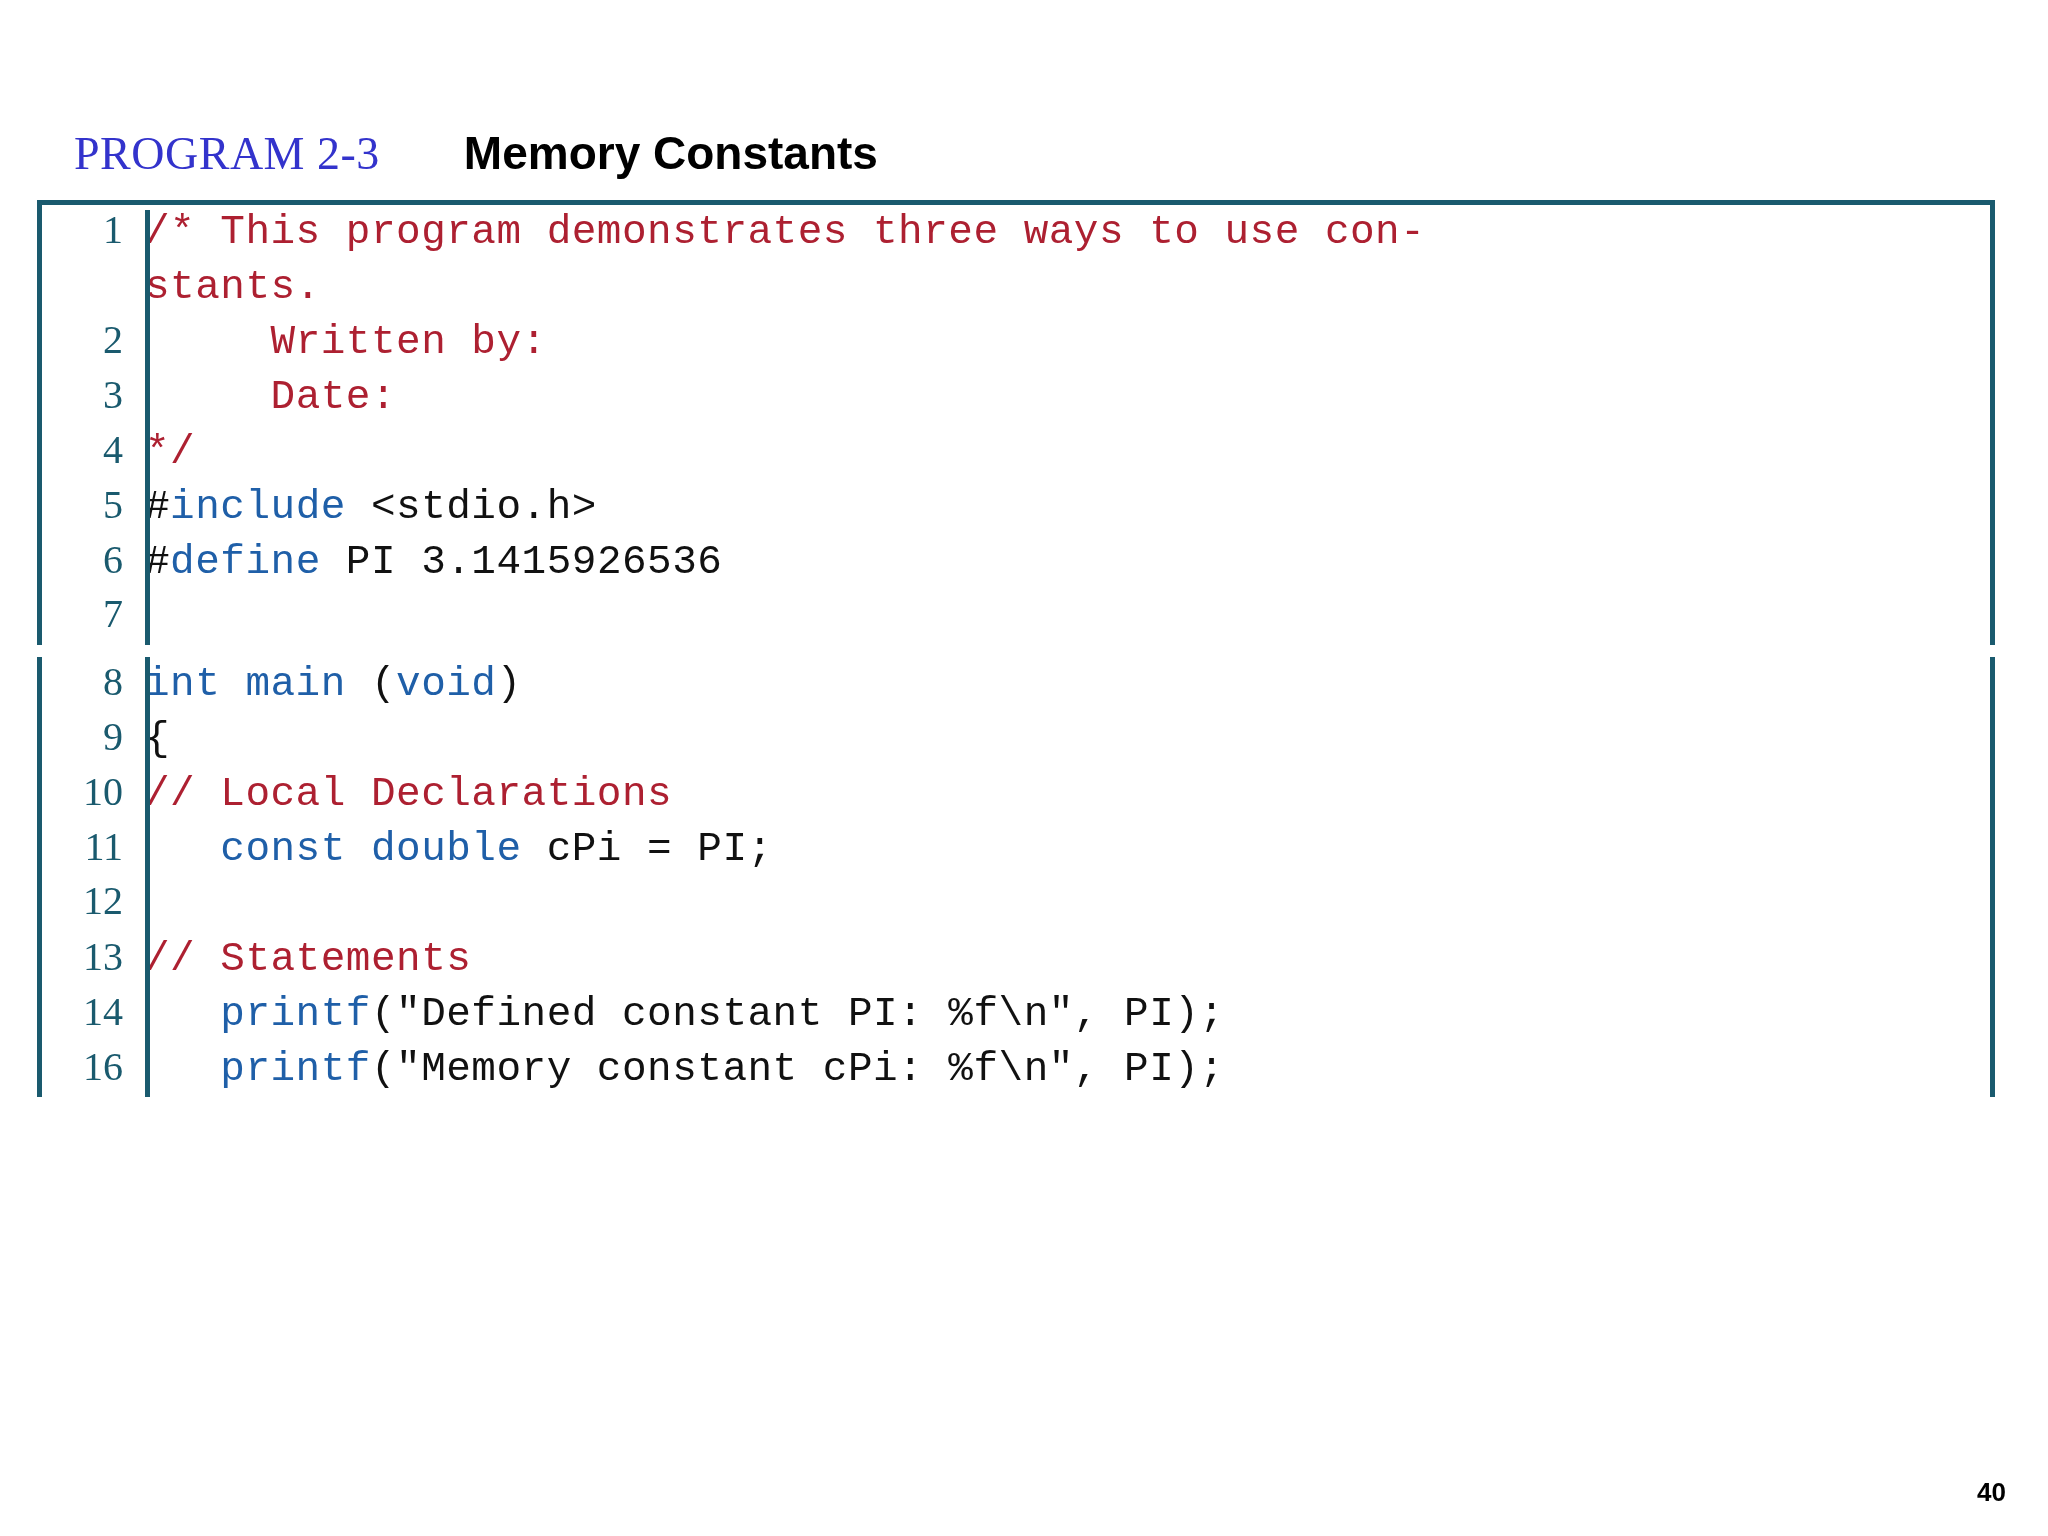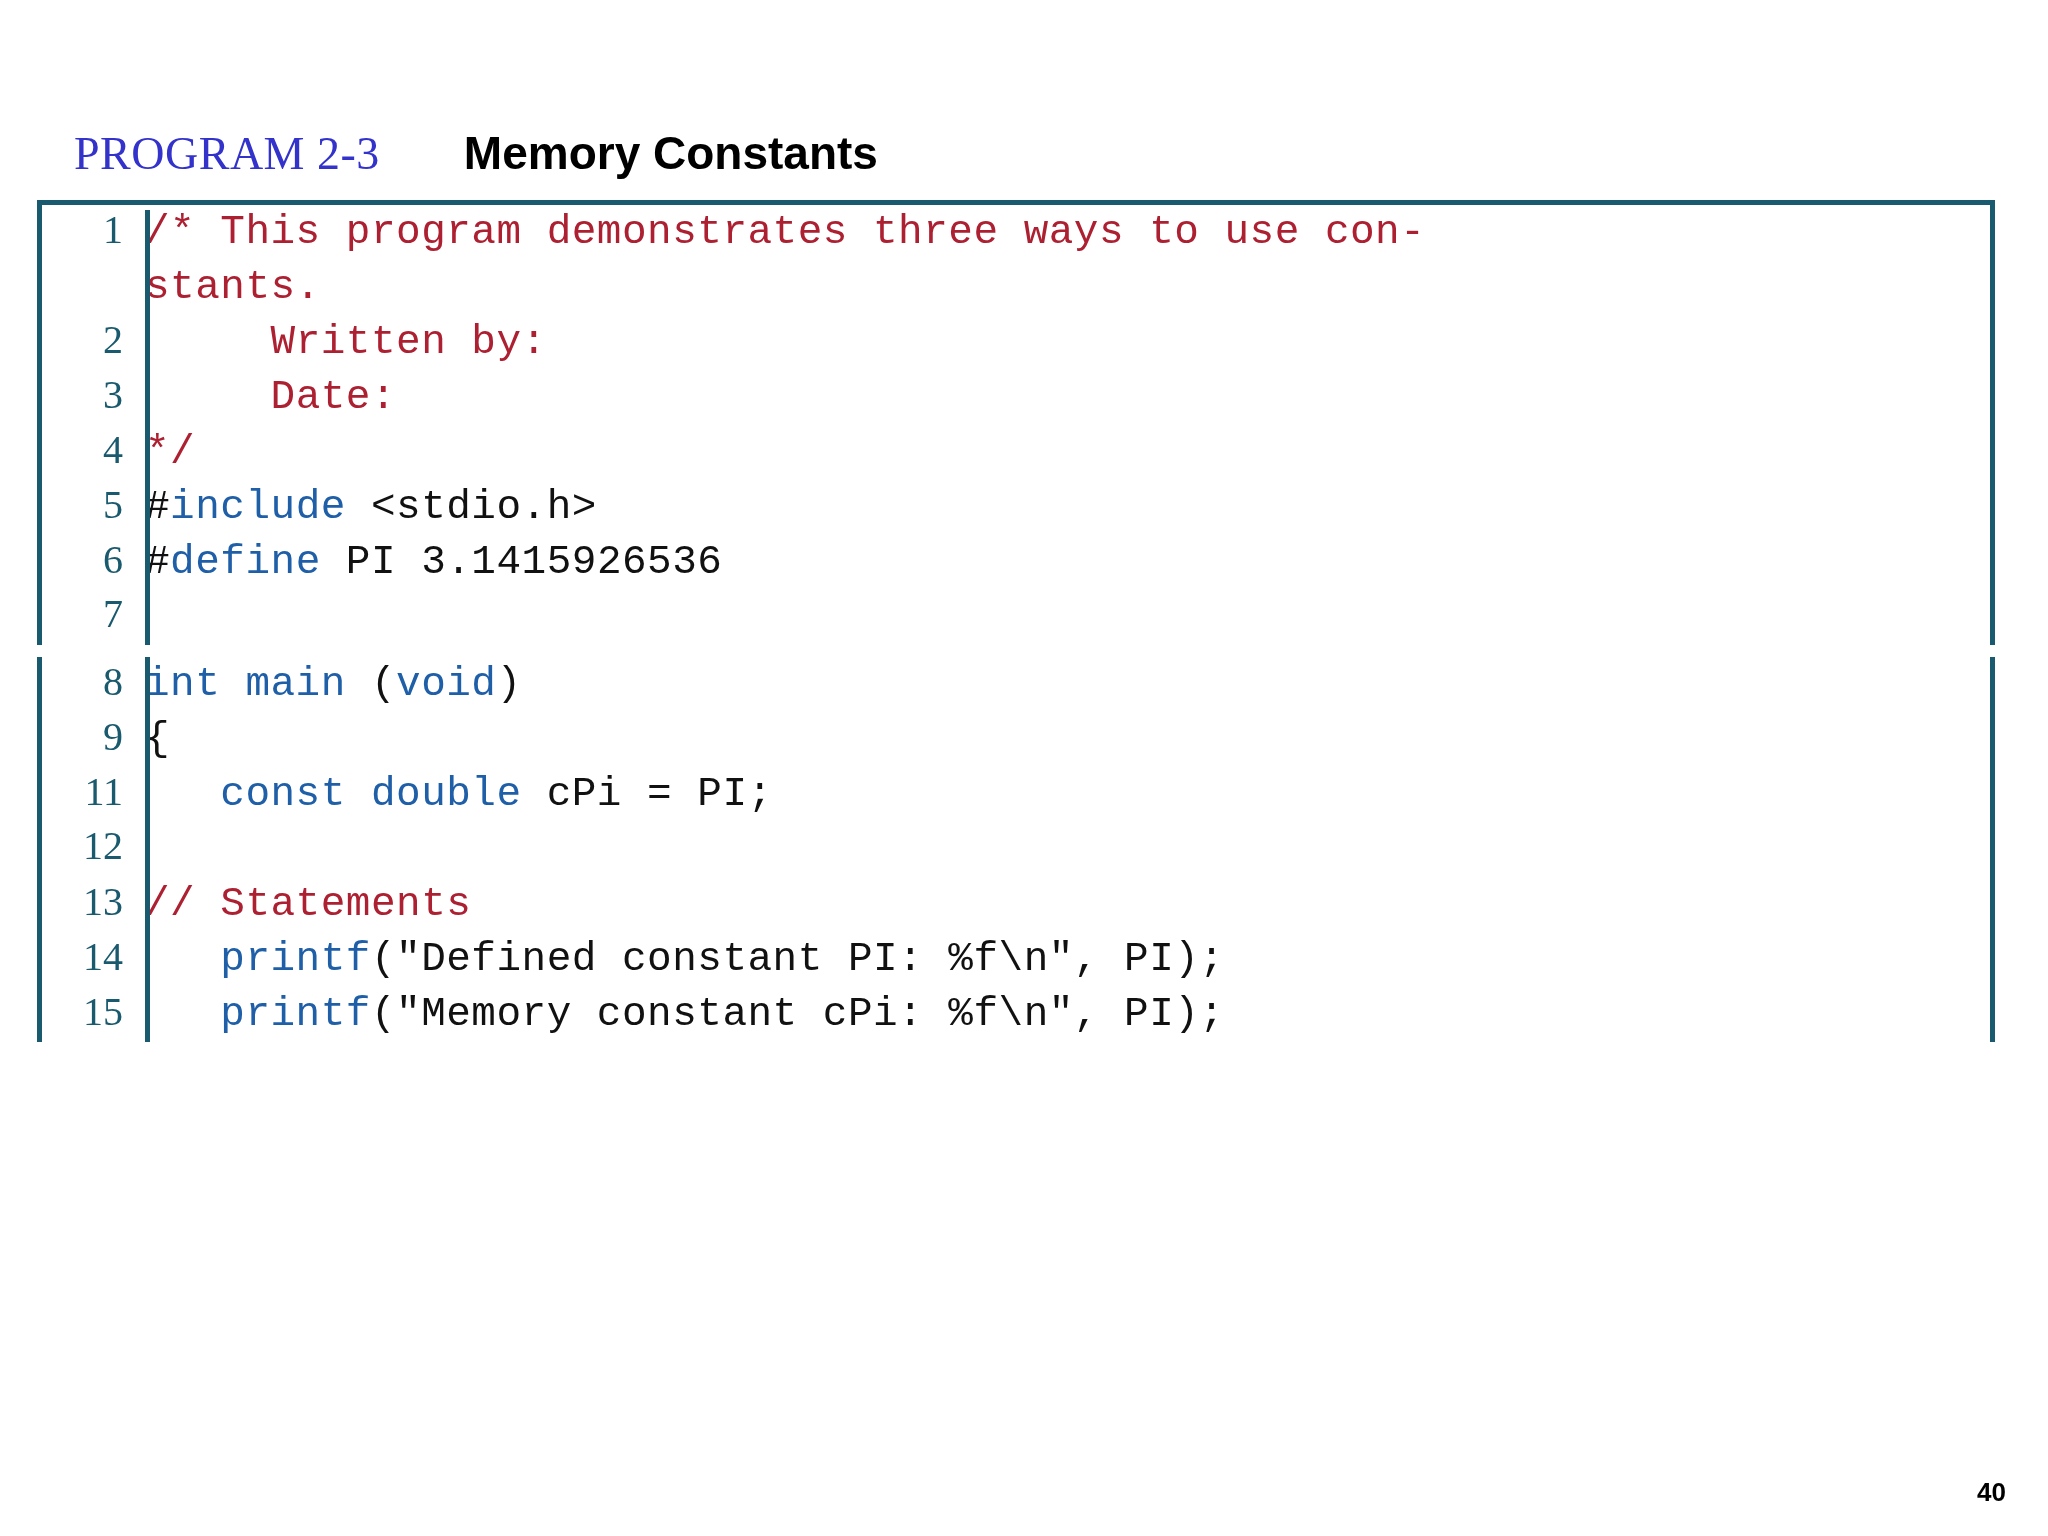--- a/index.html
+++ b/index.html
@@ -166,35 +166,39 @@
     <div class="code-section">
       <div class="code-line">
         <div class="lineno">8</div>
         <div class="code-text"><span class="kw">int main </span><span class="pl">(</span><span class="kw">void</span><span class="pl">)</span></div>
       </div>
       <div class="code-line">
         <div class="lineno">9</div>
         <div class="code-text"><span class="pl">{</span></div>
       </div>
       <div class="code-line">
+        <div class="lineno">10</div>
+        <div class="code-text"><span class="cmt">// Local Declarations</span></div>
+      </div>
+      <div class="code-line">
         <div class="lineno">11</div>
         <div class="code-text"><span class="pl">   </span><span class="kw">const double</span><span class="pl"> cPi = PI;</span></div>
       </div>
       <div class="code-line">
         <div class="lineno">12</div>
         <div class="code-text"><span class="pl"></span></div>
       </div>
       <div class="code-line">
         <div class="lineno">13</div>
         <div class="code-text"><span class="cmt">// Statements</span></div>
       </div>
       <div class="code-line">
         <div class="lineno">14</div>
         <div class="code-text"><span class="pl">   </span><span class="kw">printf</span><span class="pl">("Defined constant PI: %f\n", PI);</span></div>
       </div>
       <div class="code-line">
-        <div class="lineno">15</div>
+        <div class="lineno">16</div>
         <div class="code-text"><span class="pl">   </span><span class="kw">printf</span><span class="pl">("Memory constant cPi: %f\n", PI);</span></div>
       </div>
     </div>
   </div>
 
 <div id="page-number">40</div>
 
 </body></html>

